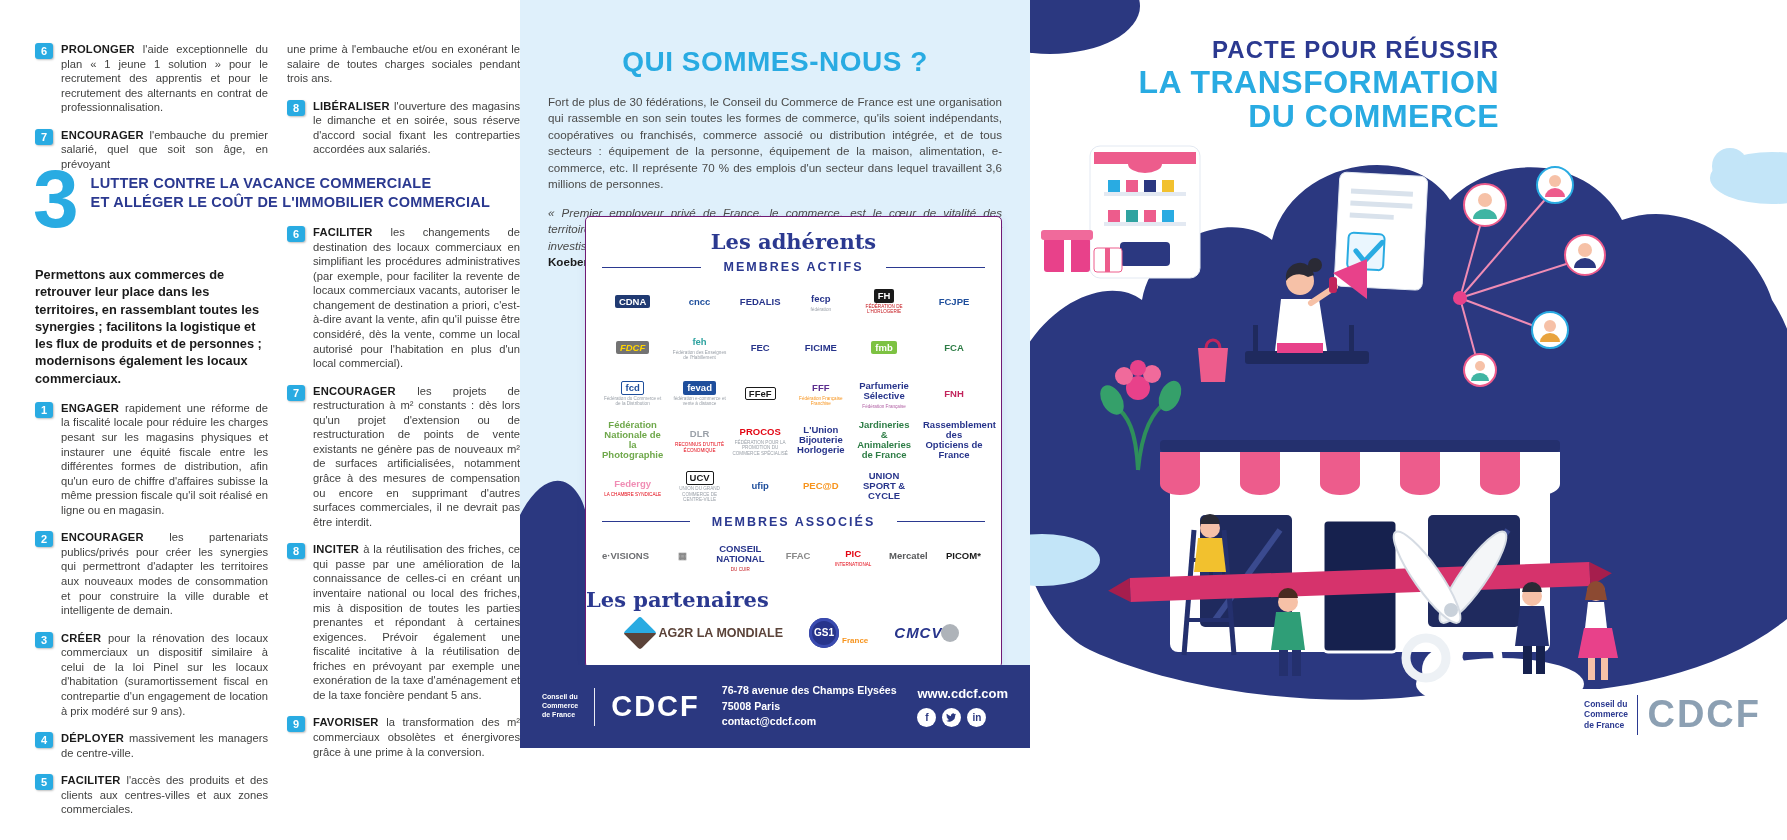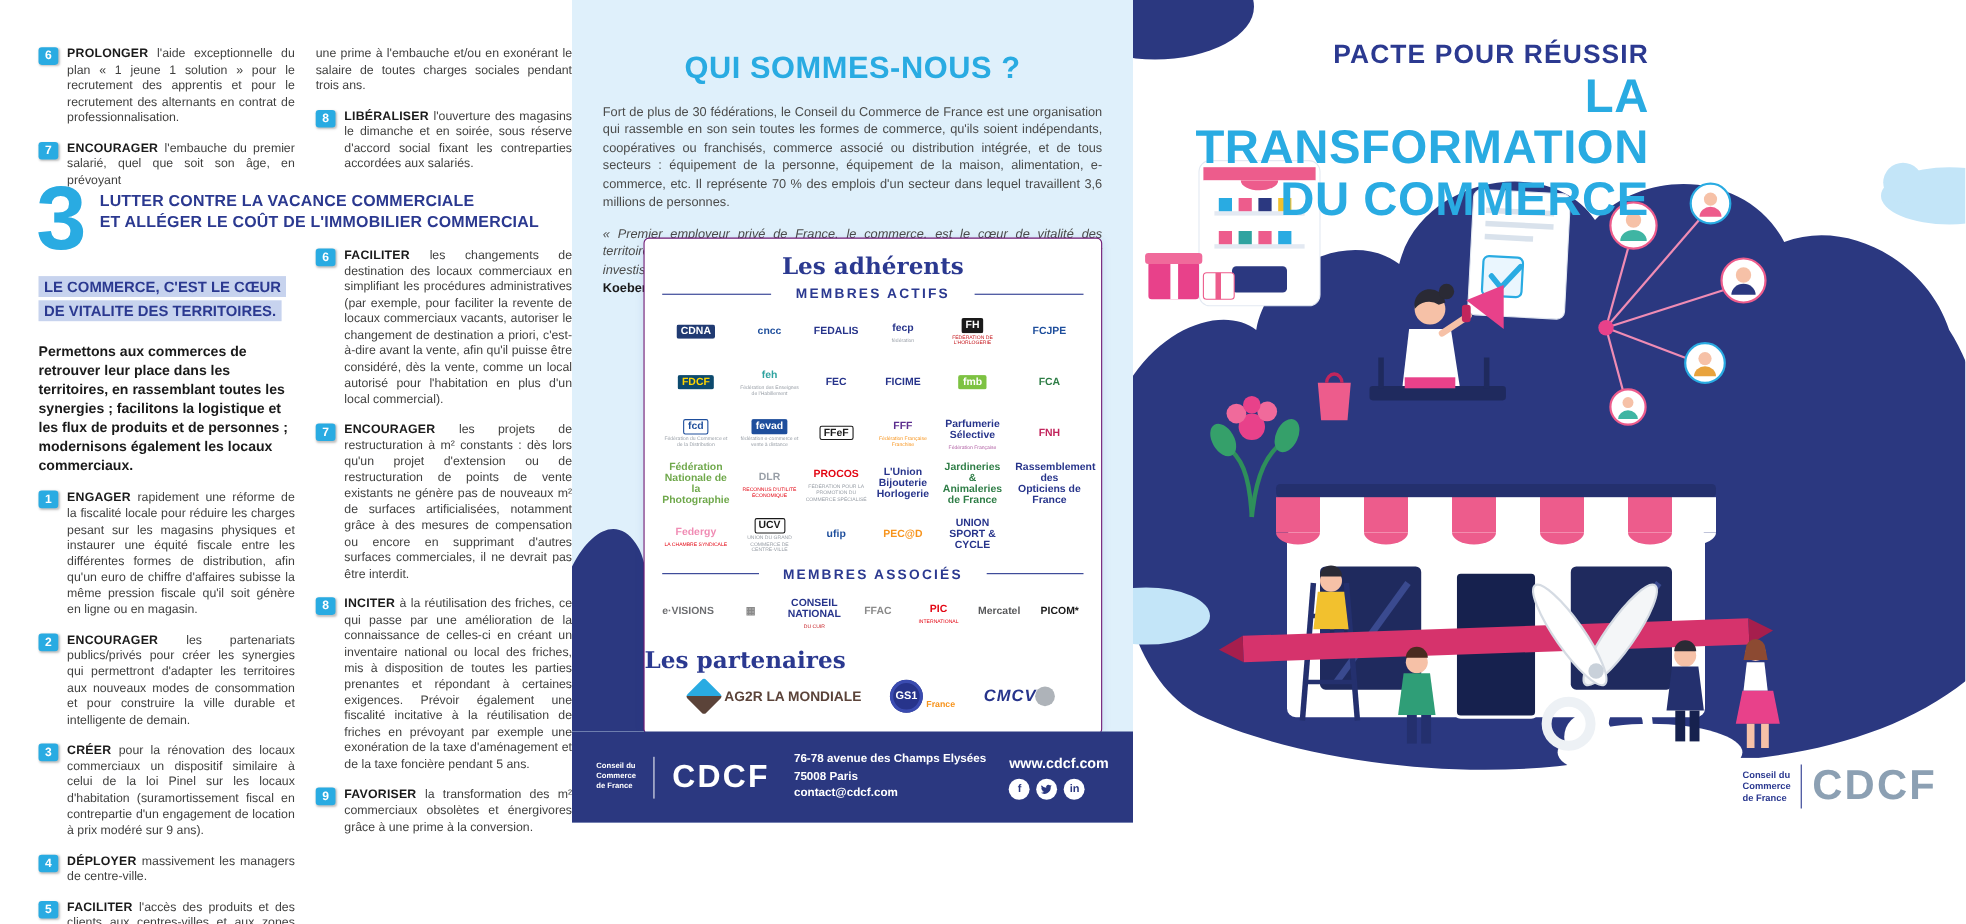--- a/index.html
+++ b/index.html
@@ -73,21 +73,21 @@
   .f-social{display:flex;gap:6px;margin-top:7px;}
   .soc{width:19px;height:19px;border-radius:50%;background:#fff;color:#2B3880;display:flex;
        align-items:center;justify-content:center;font-weight:800;font-size:10px;}
   .soc svg{display:block;}
 
   
   .right-panel{position:absolute;left:1030px;top:0;width:757px;height:748px;background:#fff;overflow:hidden;}
   .rp-svg{position:absolute;left:0;top:0;}
   .rp-title{position:absolute;top:36px;right:288px;text-align:right;z-index:2;}
   .rp-t1{color:#2B3990;font-size:24px;font-weight:700;letter-spacing:1px;line-height:1.2;}
-  .rp-t2{color:#29ABE2;font-size:43px;font-weight:800;letter-spacing:.5px;line-height:1.08;}
+  .rp-t2{color:#29ABE2;font-size:32px;font-weight:800;letter-spacing:.5px;line-height:1.08;}
   .rp-logo{position:absolute;right:20px;bottom:8px;display:flex;align-items:center;gap:9px;z-index:2;background:#fff;padding:4px 6px;}
   .rp-org{font-size:8.5px;line-height:1.25;color:#2B3990;font-weight:700;}
   .rp-sep{width:1.5px;height:40px;background:#2B3990;}
   .rp-cdcf{font-size:38px;font-weight:800;letter-spacing:2px;color:#8CA0B3;}
 </style>
 </head>
 <body>
 
 <div class="page">
 
@@ -122,26 +122,25 @@
 
     <div class="sec-head">
       <div class="sec-num">3</div>
       <div class="sec-titles">
         <div>LUTTER CONTRE LA VACANCE COMMERCIALE</div>
         <div>ET ALLÉGER LE COÛT DE L'IMMOBILIER COMMERCIAL</div>
       </div>
     </div>
 
     <div class="lp-col lp-col1 lp-low1">
-      <div><span class="hl">LE COMMERCE, C'EST LE CŒUR DE VITALITE DES TERRITOIRES.</span></div>
       <p class="intro">Permettons aux commerces de retrouver leur place dans les territoires, en rassemblant toutes les synergies ; facilitons la logistique et les flux de produits et de personnes ; modernisons également les locaux commerciaux.</p>
 
         <div class="item">
           <span class="badge">1</span>
-          <p><span class="kw">ENGAGER</span><span>rapidement une réforme de la fiscalité locale pour réduire les charges pesant sur les magasins physiques et instaurer une équité fiscale entre les différentes formes de distribution, afin qu'un euro de chiffre d'affaires subisse la même pression fiscale qu'il soit génère en ligne ou en magasin.</span></p>
+          <p><span class="kw">ENGAGER</span><span>rapidement une réforme de la fiscalité locale pour réduire les charges pesant sur les magasins physiques et instaurer une équité fiscale entre les différentes formes de distribution, afin qu'un euro de chiffre d'affaires subisse la même pression fiscale qu'il soit réalisé en ligne ou en magasin.</span></p>
         </div>
 
         <div class="item">
           <span class="badge">2</span>
           <p><span class="kw">ENCOURAGER</span><span>les partenariats publics/privés pour créer les synergies qui permettront d'adapter les territoires aux nouveaux modes de consommation et pour construire la ville durable et intelligente de demain.</span></p>
         </div>
 
         <div class="item">
           <span class="badge">3</span>
           <p><span class="kw">CRÉER</span><span>pour la rénovation des locaux commerciaux un dispositif similaire à celui de la loi Pinel sur les locaux d'habitation (suramortissement fiscal en contrepartie d'un engagement de location à prix modéré sur 9 ans).</span></p>
@@ -227,21 +226,21 @@
             <span class="logo-mark" style="color: rgb(255, 255, 255); background-color: rgb(26, 26, 26);">FH</span>
             <span class="logo-sub" style="color: rgb(196, 22, 28);">FÉDÉRATION DE L'HORLOGERIE</span>
           </div>
 
           <div class="logo">
             <span class="logo-mark" style="color: rgb(30, 78, 156);">FCJPE</span>
             <span class="logo-sub"></span>
           </div>
 
           <div class="logo">
-            <span class="logo-mark" style="color: rgb(255, 213, 0); background-color: #0c4a6e;">FDCF</span>
+            <span class="logo-mark" style="color: rgb(255, 213, 0); background-color: #737373; font-style: italic;">FDCF</span>
             <span class="logo-sub"></span>
           </div>
 
           <div class="logo">
             <span class="logo-mark" style="color: rgb(47, 163, 160);">feh</span>
             <span class="logo-sub">Fédération des Enseignes de l'Habillement</span>
           </div>
 
           <div class="logo">
             <span class="logo-mark" style="color: rgb(39, 52, 139);">FEC</span>

